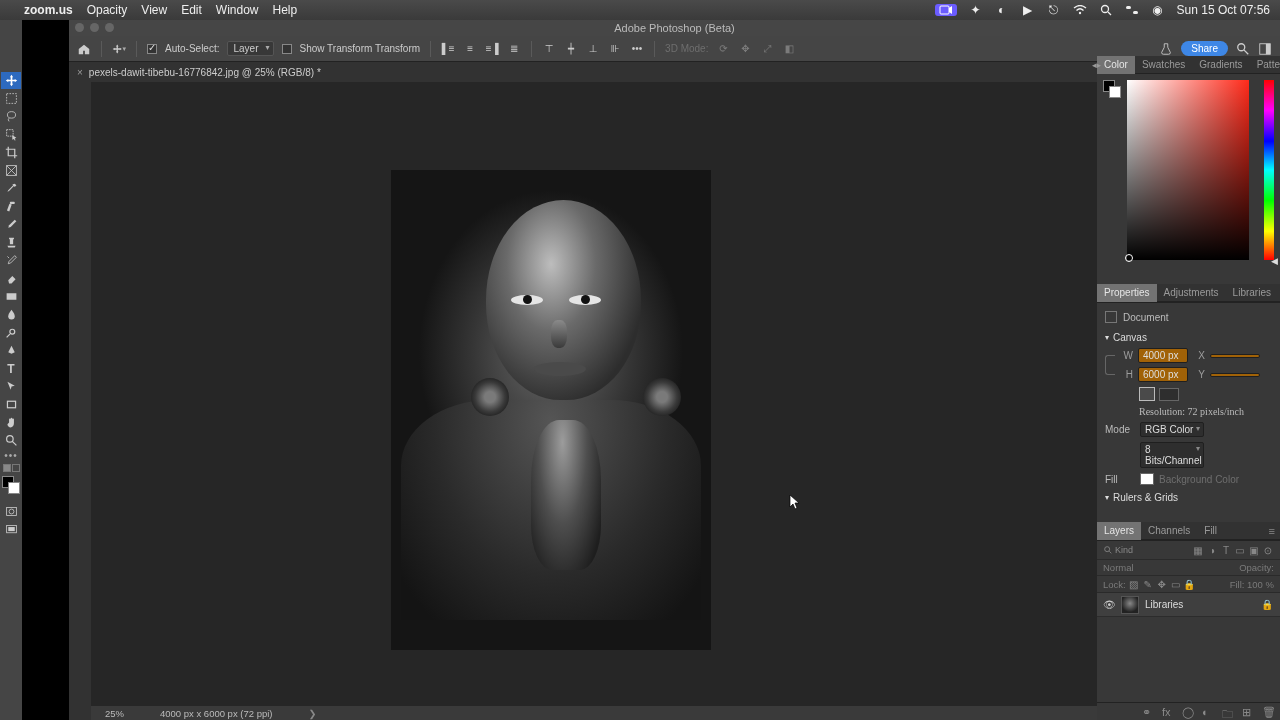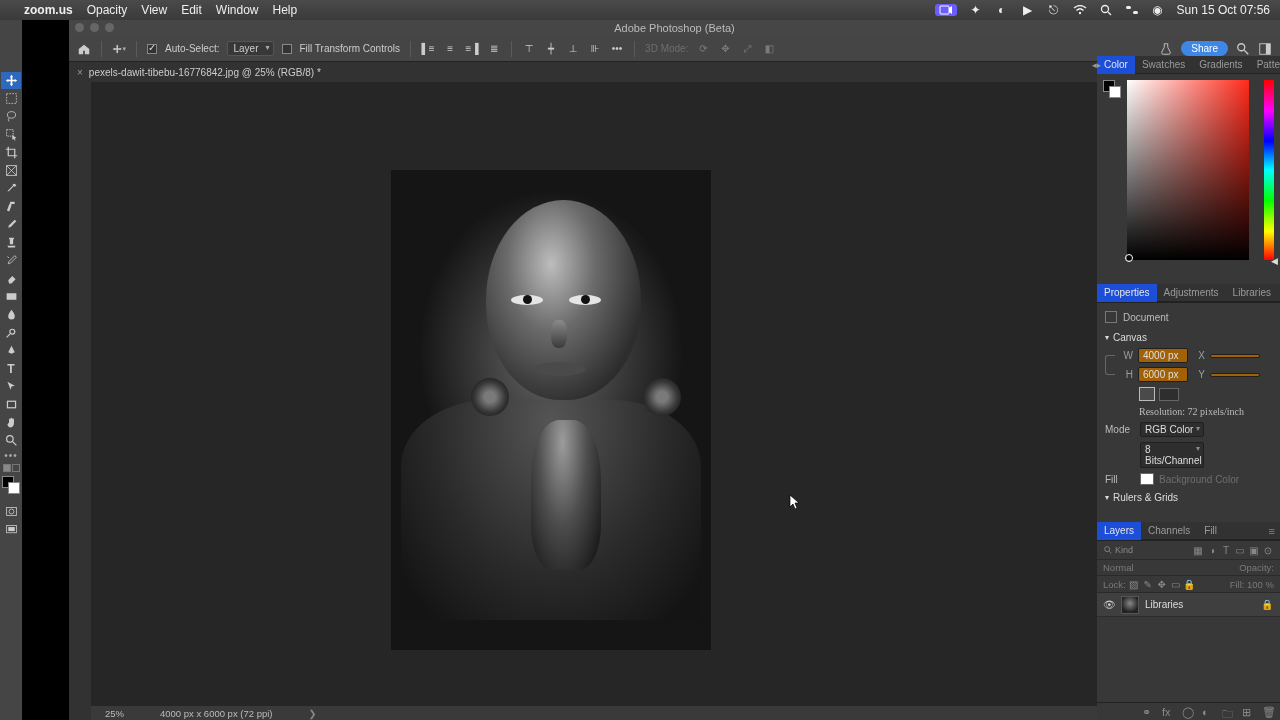--- a/index.html
+++ b/index.html
@@ -72,21 +72,21 @@
 
 
 .right-icon-col{position:absolute;top:62px;right:183px;width:22px;height:90px;background:#454545;display:flex;flex-direction:column;align-items:center;padding-top:6px;gap:14px;}
 .right-icon-col .ic{width:14px;height:14px;color:#bbb;}
 
 
 .right-panels{position:absolute;top:36px;right:0;bottom:0;width:183px;background:#383838;display:flex;flex-direction:column;font-size:10px;color:#ccc;}
 
 .panel-tabs{display:flex;align-items:center;height:18px;background:#323232;border-bottom:1px solid #222;}
 .panel-tabs span{padding:0 7px;height:18px;line-height:18px;color:#9a9a9a;cursor:pointer;}
-.panel-tabs span.active{color:#e5e5e5;background:#1d4ed8;}
+.panel-tabs span.active{color:#e5e5e5;background:#737373;}
 .panel-tabs .menu-dots{margin-left:auto;padding:0 5px;color:#888;font-size:11px;}
 
 .color-panel{height:210px;position:relative;}
 .color-fgbg{position:absolute;left:6px;top:6px;width:18px;height:18px;}
 .color-fgbg .a{position:absolute;width:12px;height:12px;background:#000;border:1px solid #888;top:0;left:0;}
 .color-fgbg .b{position:absolute;width:12px;height:12px;background:#fff;border:1px solid #888;bottom:0;right:0;}
 .color-field{position:absolute;left:30px;top:6px;width:122px;height:180px;background:linear-gradient(to bottom,rgba(0,0,0,0),#000),linear-gradient(to right,#fff,#ff2a1a);}
 .hue-strip{position:absolute;right:6px;top:6px;width:10px;height:180px;background:linear-gradient(to bottom,#ff0000 0%,#ff00ff 17%,#0000ff 34%,#00ffff 50%,#00ff00 67%,#ffff00 84%,#ff0000 100%);}
 .hue-caret{position:absolute;right:2px;top:182px;color:#ddd;font-size:9px;}
 .color-pick-ring{position:absolute;left:28px;top:180px;width:8px;height:8px;border:1px solid #fff;border-radius:50%;}
@@ -330,21 +330,21 @@
         <svg width="14" height="14" viewBox="0 0 16 16">
           <path d="M8 1l2 3H9v3h3V6l3 2-3 2V9H9v3h1l-2 3-2-3h1V9H4v1L1 8l3-2v1h3V4H6z" fill="#ccc"></path>
         </svg>
         <span style="font-size:7px;color:#aaa;">▾</span>
       </span>
     <span class="ob-sep"></span>
     <span class="ob-check checked"></span>
     <span>Auto-Select:</span>
     <span class="ob-select">Layer</span>
     <span class="ob-check"></span>
-    <span>Fill Transform Controls</span>
+    <span>Show Transform Transform</span>
     <span class="ob-sep"></span>
     <span class="ob-icon">▌≡</span>
     <span class="ob-icon">≡</span>
     <span class="ob-icon">≡▐</span>
     <span class="ob-icon">≣</span>
     <span class="ob-sep"></span>
     <span class="ob-icon">⊤</span>
     <span class="ob-icon">┿</span>
     <span class="ob-icon">⊥</span>
     <span class="ob-icon">⊪</span>

